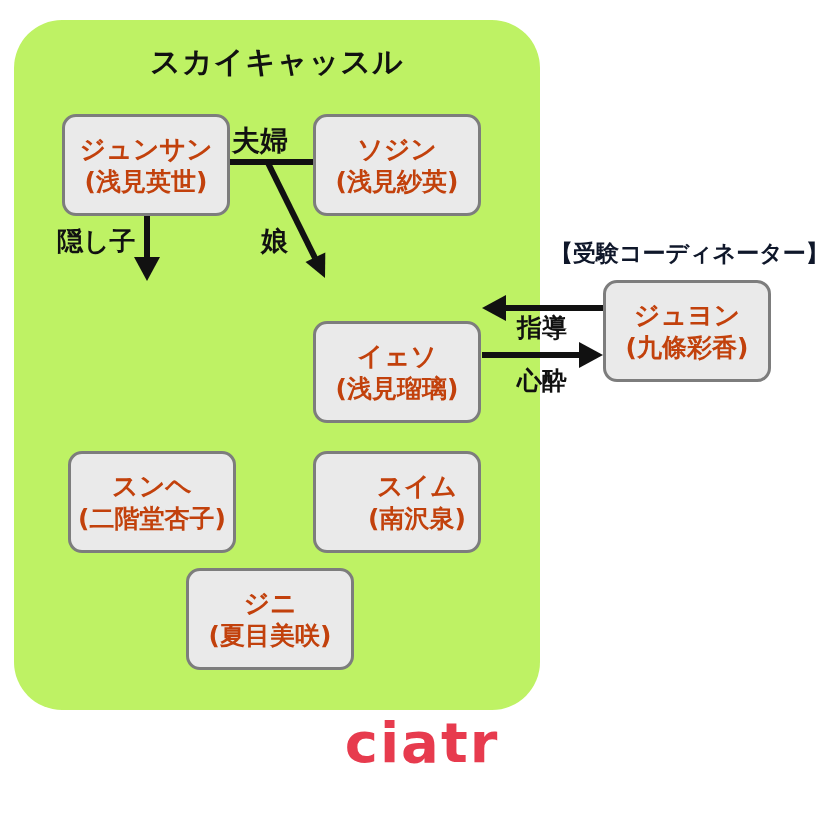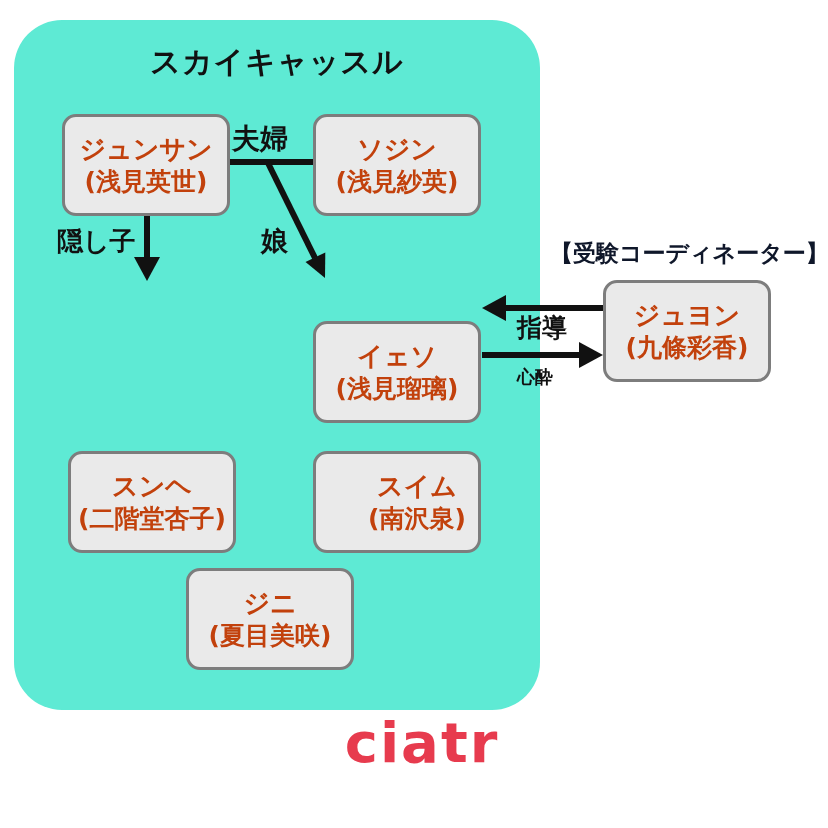--- a/index.html
+++ b/index.html
@@ -2,21 +2,21 @@
 <html><head>
 <meta charset="utf-8">
 <style>
   html,body { margin:0; padding:0; background:#ffffff; }
   .canvas {
     position:relative; width:828px; height:828px; background:#ffffff;
     font-family:"DejaVu Sans", sans-serif; overflow:hidden; color:#111111;
   }
   .castle {
     position:absolute; left:14px; top:20px; width:526px; height:690px;
-    background:#5eead4; border-radius:48px;
+    background:#bef264; border-radius:48px;
   }
   .castle-title {
     position:absolute; left:0; top:22px; width:100%;
     text-align:center; font-size:30px; font-weight:bold; color:#111111;
     letter-spacing:1px;
   }
   .edges { position:absolute; left:0; top:0; pointer-events:none; }
   .node {
     position:absolute; width:168px; height:102px; box-sizing:border-box;
     background:#eaeaea; border:3px solid #7d7d7d; border-radius:14px;
@@ -96,21 +96,21 @@
     <div class="node-name">ジニ</div>
     <div class="node-actor">(夏目美咲)</div>
   </div>
   <div class="node" style="left:603px; top:280px;">
     <div class="node-name">ジュヨン</div>
     <div class="node-actor">(九條彩香)</div>
   </div>
 
   <div class="coord-label">【受験コーディネーター】</div>
 
-  <div class="edge-label" style="left:232px; top:127px; font-size:28px;font-family:Liberation Mono, monospace;">夫婦</div>
+  <div class="edge-label" style="left:232px; top:127px; font-size:28px;">夫婦</div>
   <div class="edge-label" style="left:57px;  top:228px;">隠し子</div>
   <div class="edge-label" style="left:261px; top:227px; font-size:27px;">娘</div>
   <div class="edge-label" style="left:517px; top:315px; font-size:25px;">指導</div>
-  <div class="edge-label" style="left:517px; top:368px; font-size:18px;">心酔</div>
+  <div class="edge-label" style="left:517px; top:368px; font-size:25px;">心酔</div>
 
   <div class="logo">ciatr</div>
 
 </div>
 
 </body></html>

